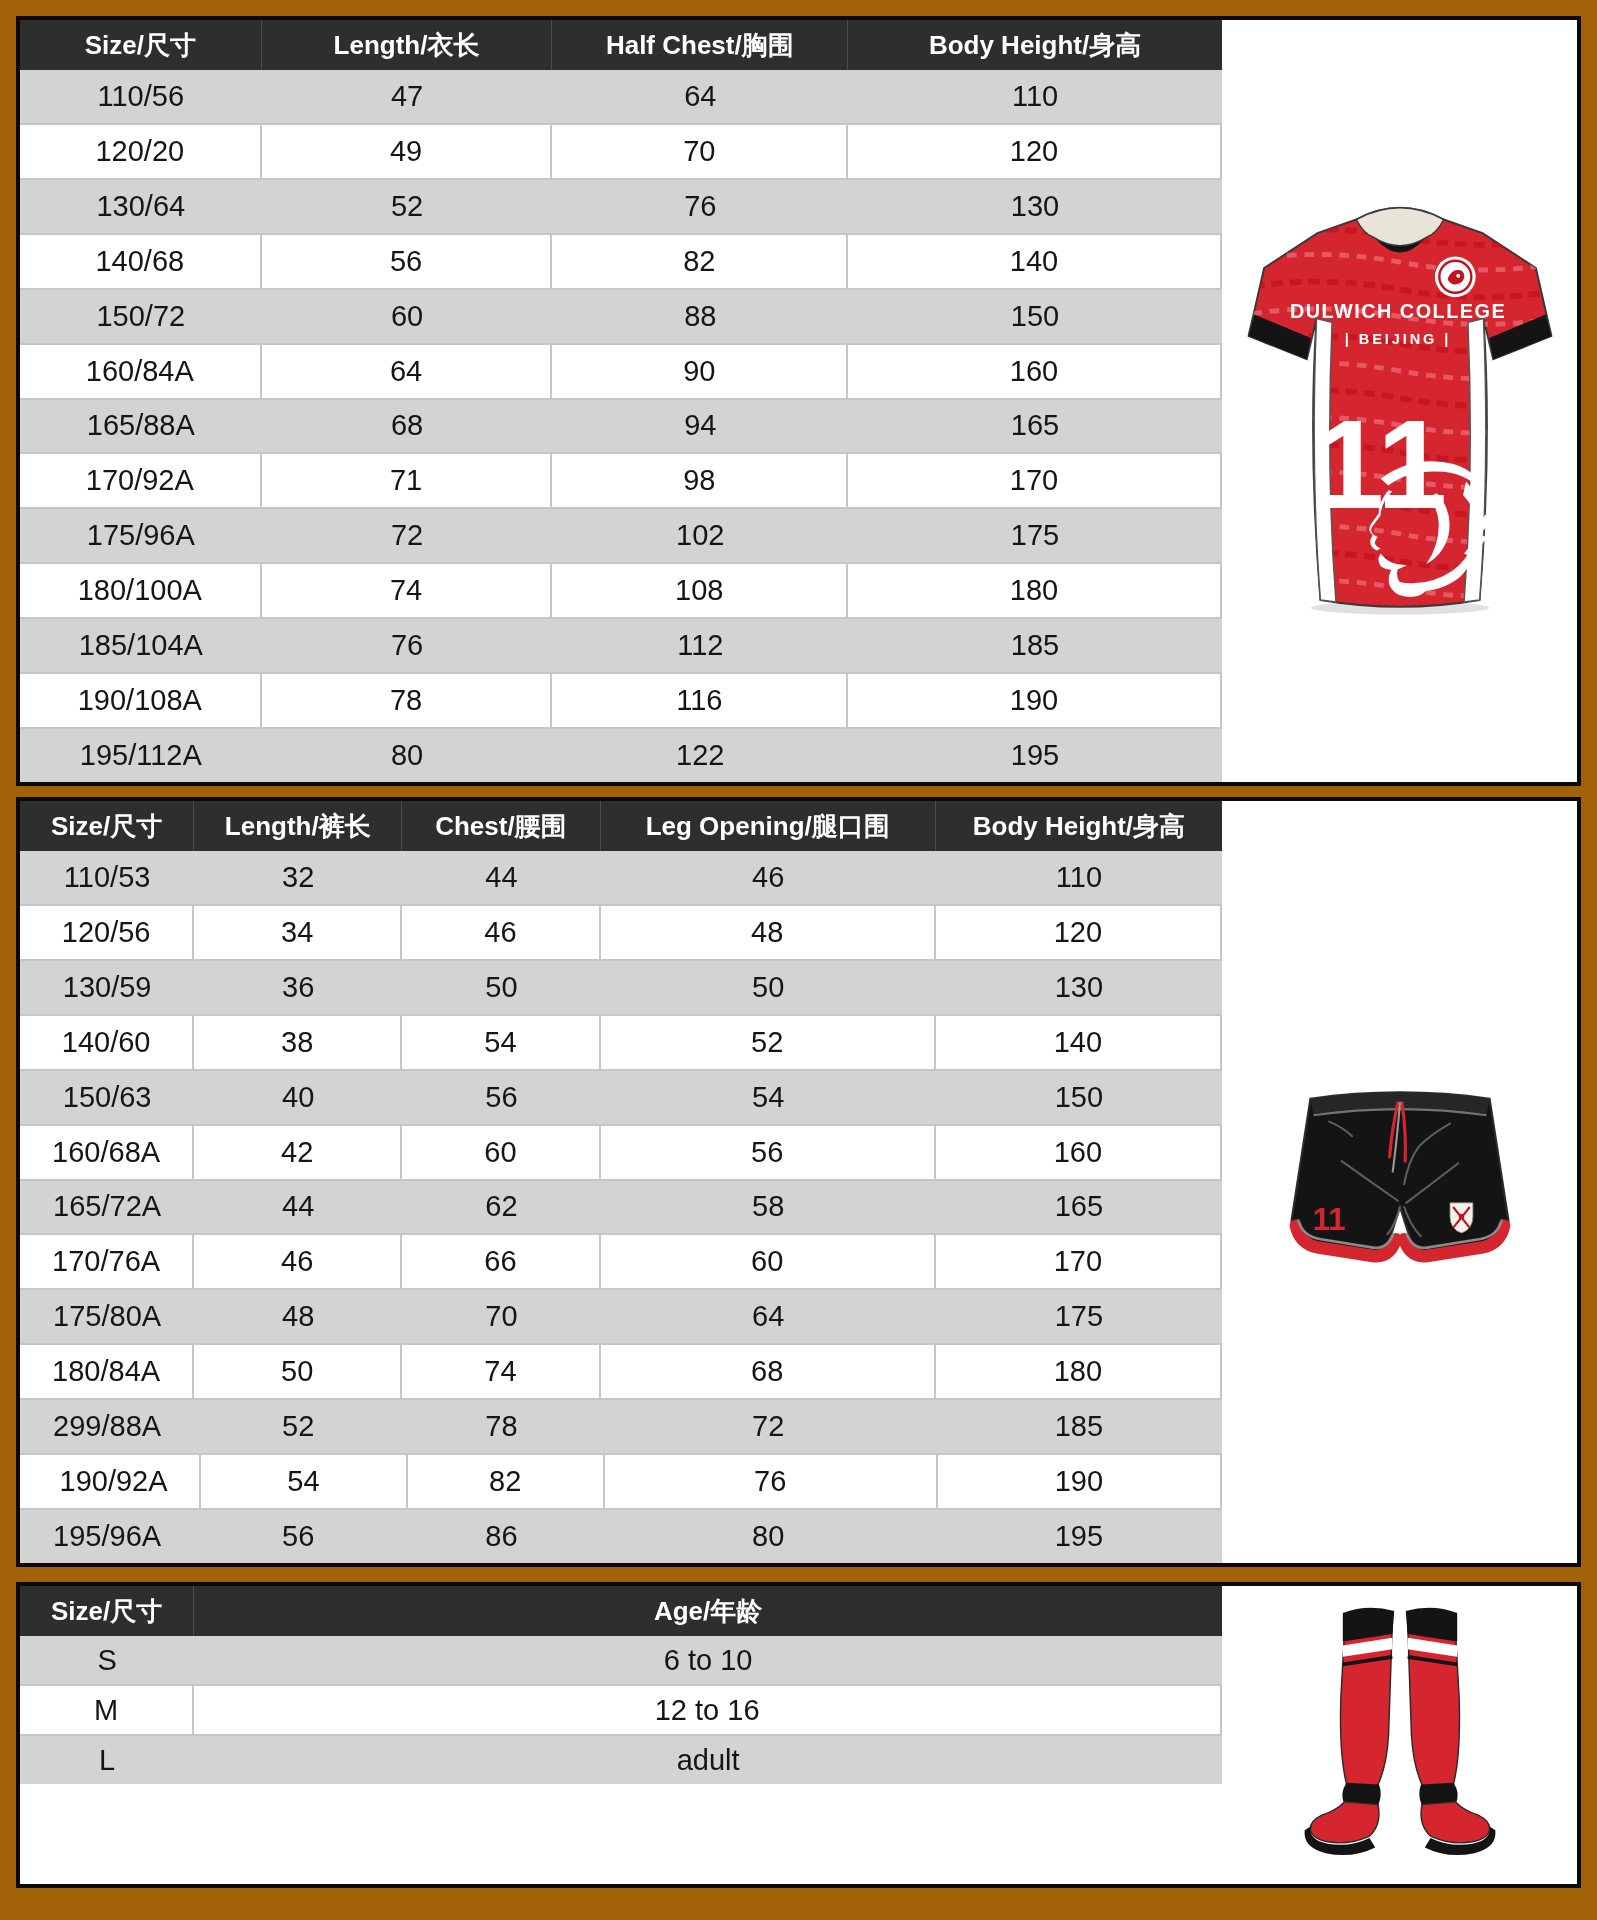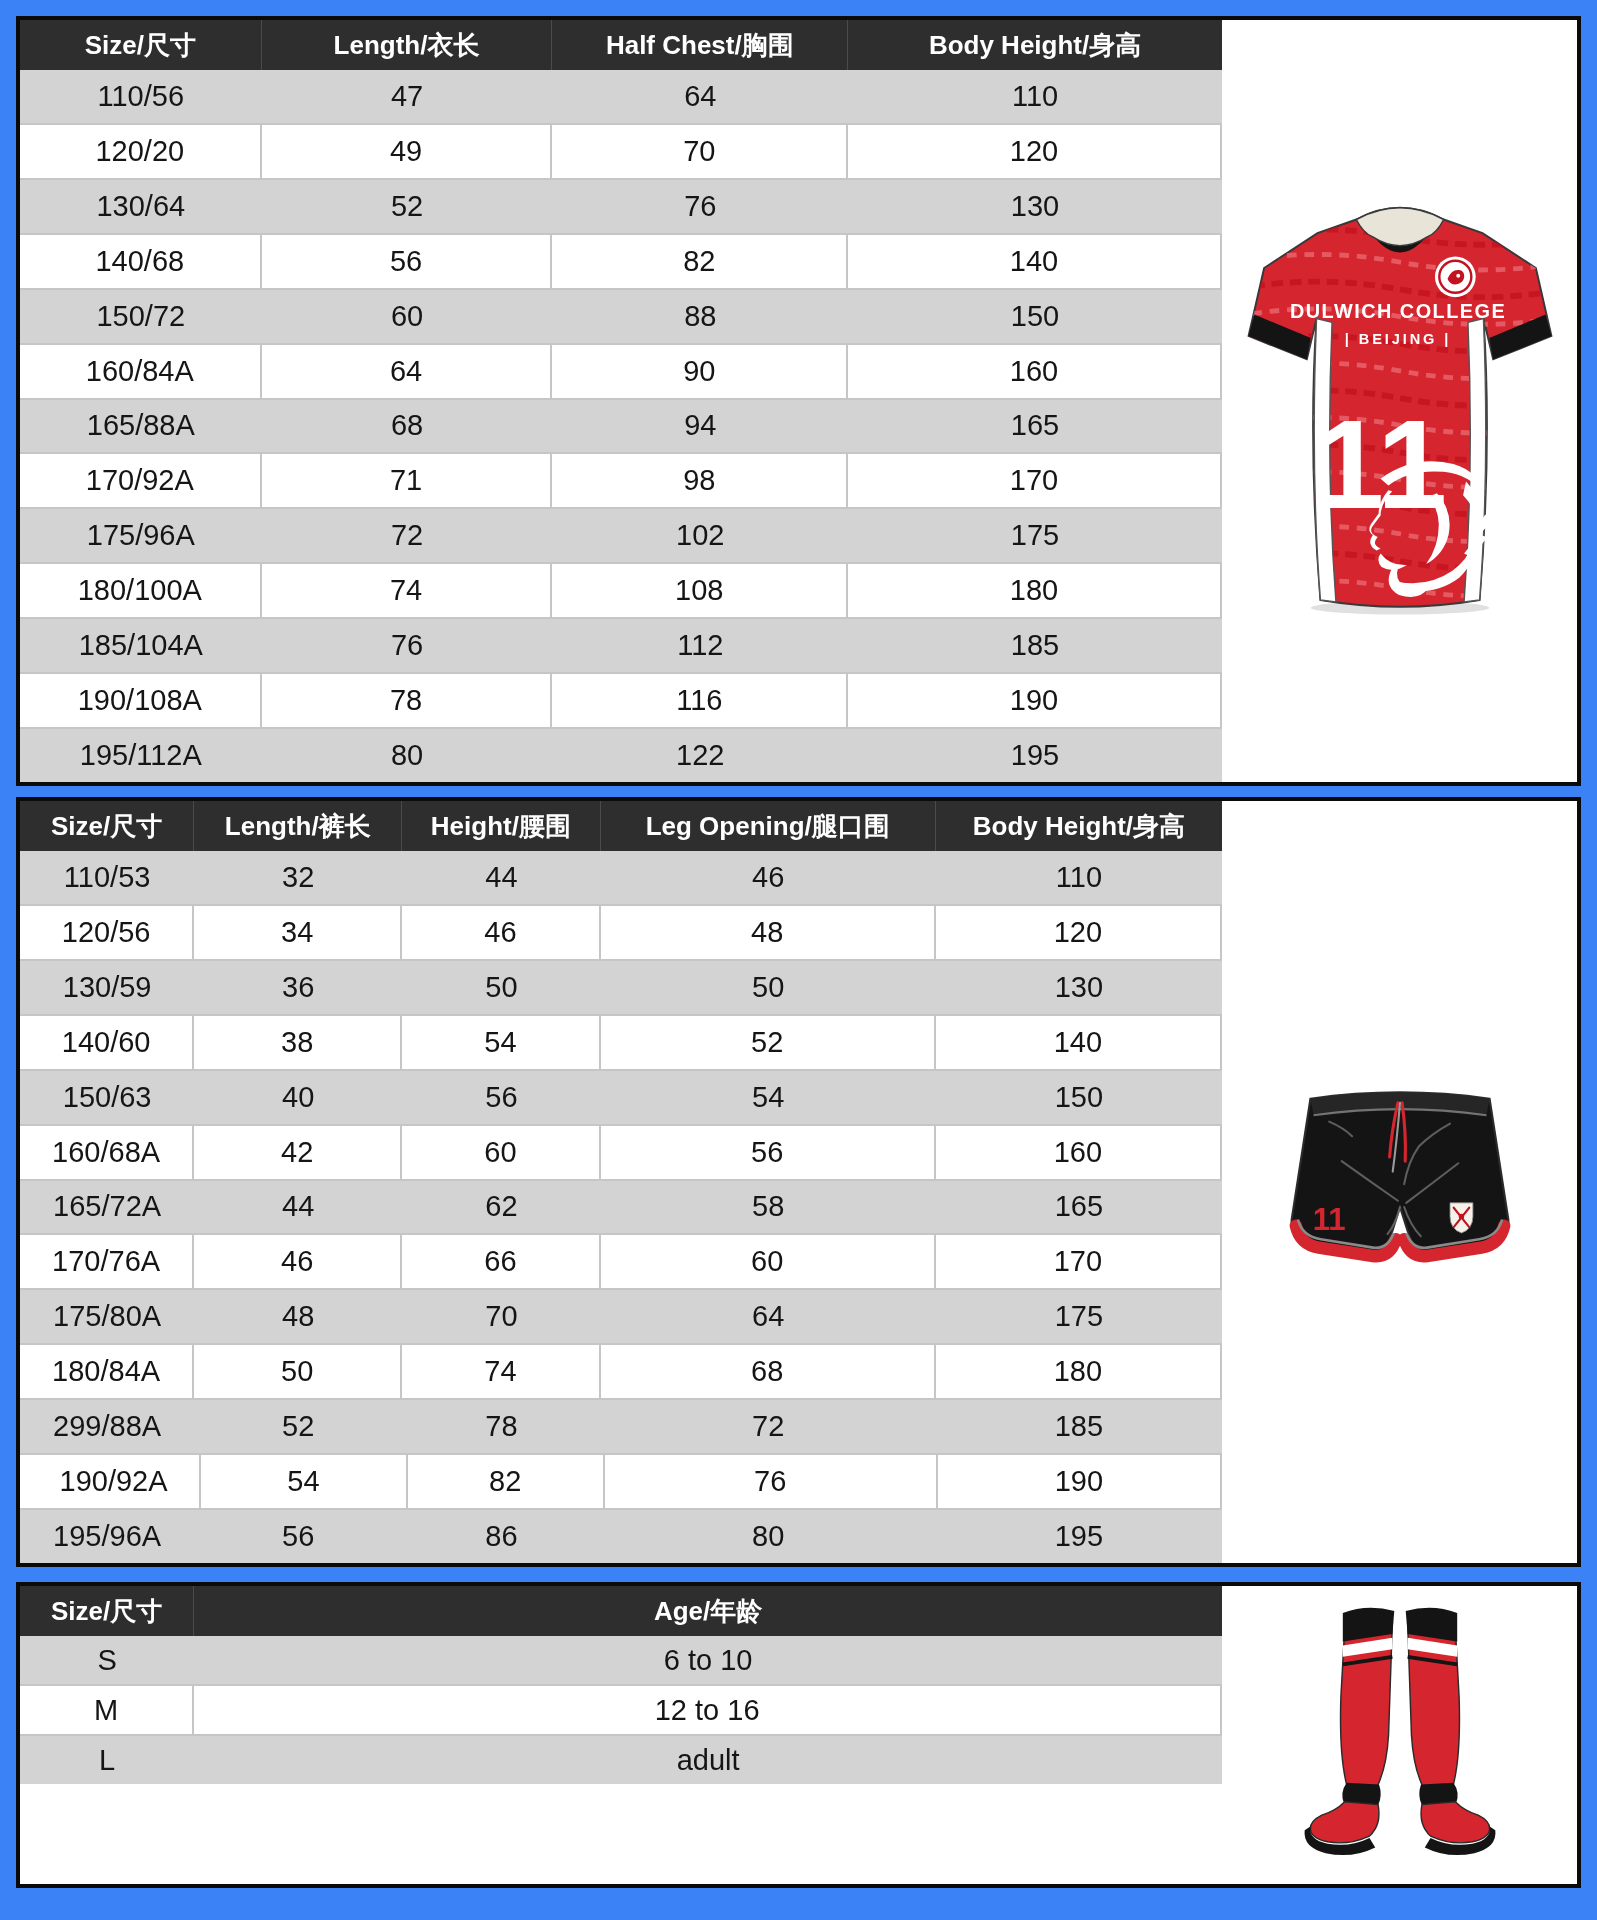--- a/index.html
+++ b/index.html
@@ -1,16 +1,16 @@
 <!DOCTYPE html>
 <html><head>
 <meta charset="utf-8">
 <style>
   html,body{margin:0;padding:0;background:#ffffff;}
-  .page{position:relative;width:1597px;height:1920px;background:#3b82f6;
+  .page{position:relative;width:1597px;height:1920px;background:#a16207;
         font-family:"Liberation Sans","DejaVu Sans",sans-serif;}
   .panel{position:absolute;left:16px;width:1565px;background:#ffffff;
          border:4px solid #0a0a0a;box-sizing:border-box;}
   #panel-shirt{top:16px;height:770px;}
   #panel-shorts{top:797px;height:770px;}
   #panel-socks{top:1582px;height:306px;}
 
   .size-table{position:absolute;left:0;top:0;width:1202px;height:100%;
               display:flex;flex-direction:column;}
   .t-row{display:grid;align-items:center;}
@@ -195,21 +195,21 @@
         </g>
       </svg>
     </div>
   </section>
 
   <section class="panel" id="panel-shorts">
     <div class="size-table">
         <div class="t-row t-head" style="grid-template-columns: 14.5% 17.3% 16.5% 27.9% 23.8%;">
           <div class="hcell">Size/尺寸</div>
           <div class="hcell">Length/裤长</div>
-          <div class="hcell">Height/腰围</div>
+          <div class="hcell">Chest/腰围</div>
           <div class="hcell">Leg Opening/腿口围</div>
           <div class="hcell">Body Height/身高</div>
         </div>
         <div class="t-row data row-g" style="grid-template-columns: 14.5% 17.3% 16.5% 27.9% 23.8%;">
           <div class="cell">110/53</div>
           <div class="cell">32</div>
           <div class="cell">44</div>
           <div class="cell">46</div>
           <div class="cell">110</div>
         </div>

